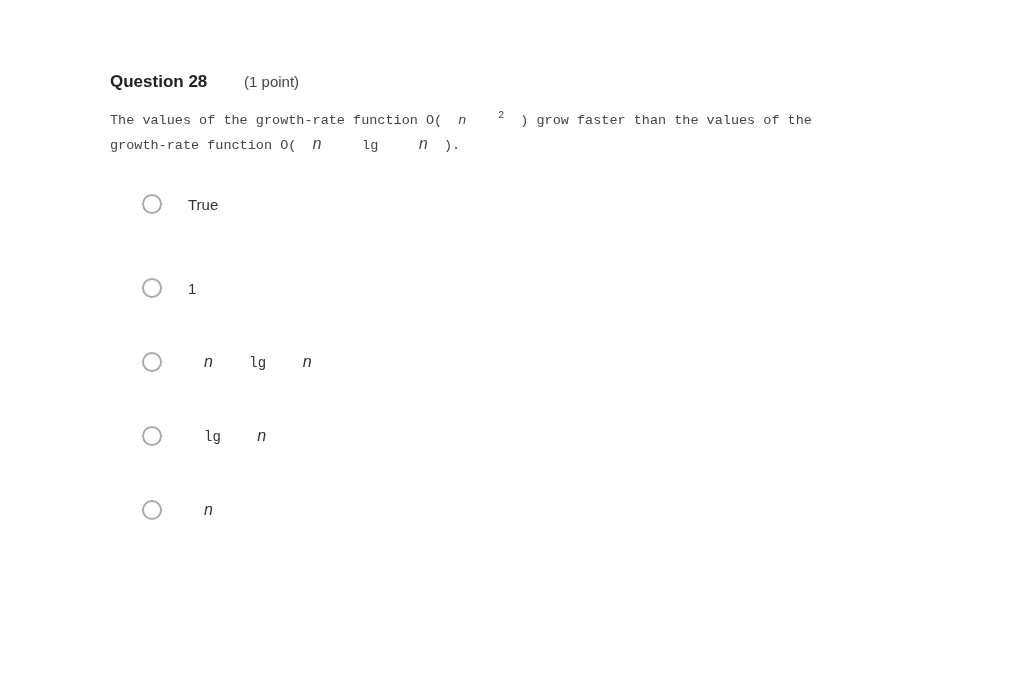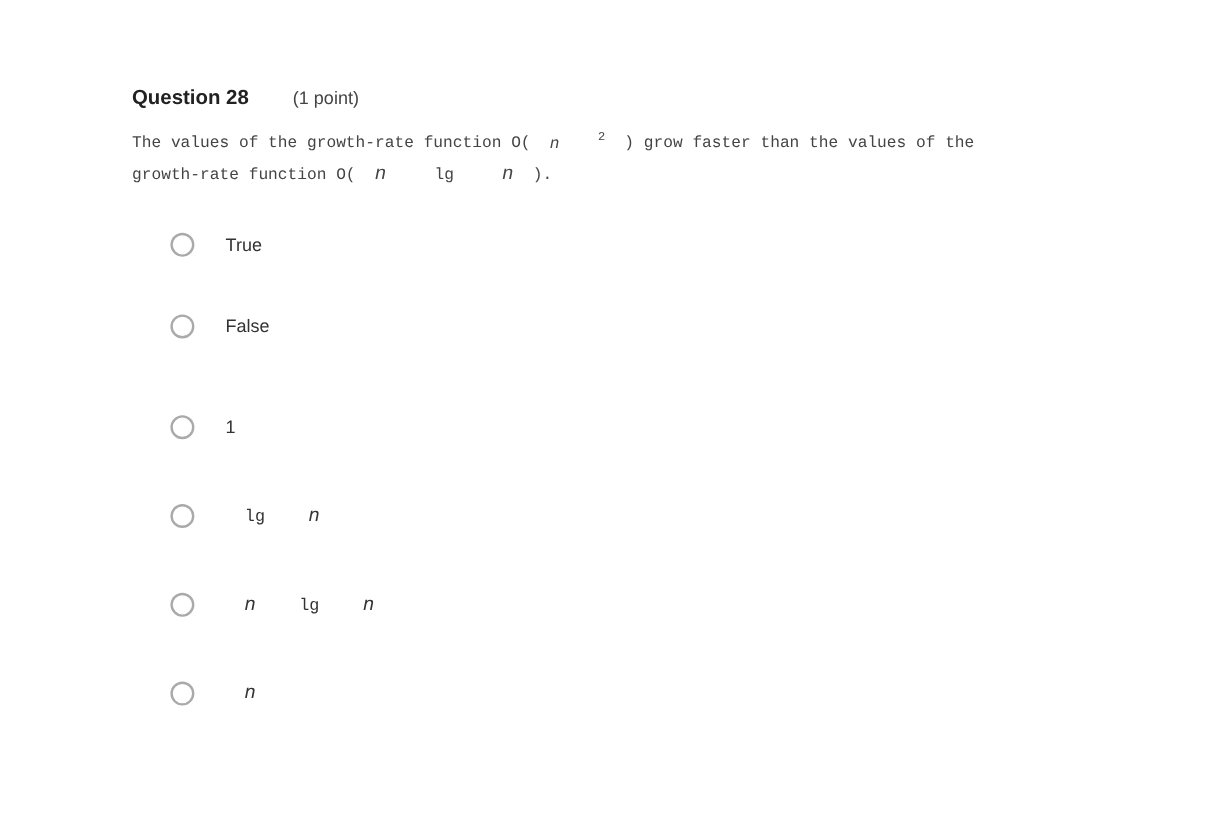--- a/index.html
+++ b/index.html
@@ -104,45 +104,41 @@
   <div class="q-text">
     The values of the growth-rate function O(<i>n</i><sup>2</sup>) grow faster than the values of the<br>
     growth-rate function O(<span class="math-italic">n</span> <span class="inline-code">lg</span> <span class="math-italic">n</span>).
   </div>
 
   <ul class="options-list">
     <li class="option-item">
       <span class="radio-circle"></span>
       <span class="option-label">True</span>
     </li>
-    <li class="option-item">
-      <span class="radio-circle"></span>
-      <span class="option-label">False</span>
-    </li>
   </ul>
 </div>
 
 <div class="question-block">
 
 
   <ul class="options-list">
     <li class="option-item large-gap">
       <span class="radio-circle"></span>
       <span class="option-label">1</span>
     </li>
     <li class="option-item large-gap">
       <span class="radio-circle"></span>
       <span class="option-label-math">
-        <span style="font-style:normal; font-family:'Courier New',monospace; font-size:14px;">lg</span>&nbsp;<span class="math-italic">n</span>
+        <span class="math-italic">n</span>&nbsp;<span style="font-style:normal; font-family:'Courier New',monospace; font-size:14px;">lg</span>&nbsp;<span class="math-italic">n</span>
       </span>
     </li>
     <li class="option-item large-gap">
       <span class="radio-circle"></span>
       <span class="option-label-math">
-        <span class="math-italic">n</span>&nbsp;<span style="font-style:normal; font-family:'Courier New',monospace; font-size:14px;">lg</span>&nbsp;<span class="math-italic">n</span>
+        <span style="font-style:normal; font-family:'Courier New',monospace; font-size:14px;">lg</span>&nbsp;<span class="math-italic">n</span>
       </span>
     </li>
     <li class="option-item large-gap">
       <span class="radio-circle"></span>
       <span class="option-label-math">
         <span class="math-italic">n</span>
       </span>
     </li>
   </ul>
 </div>

